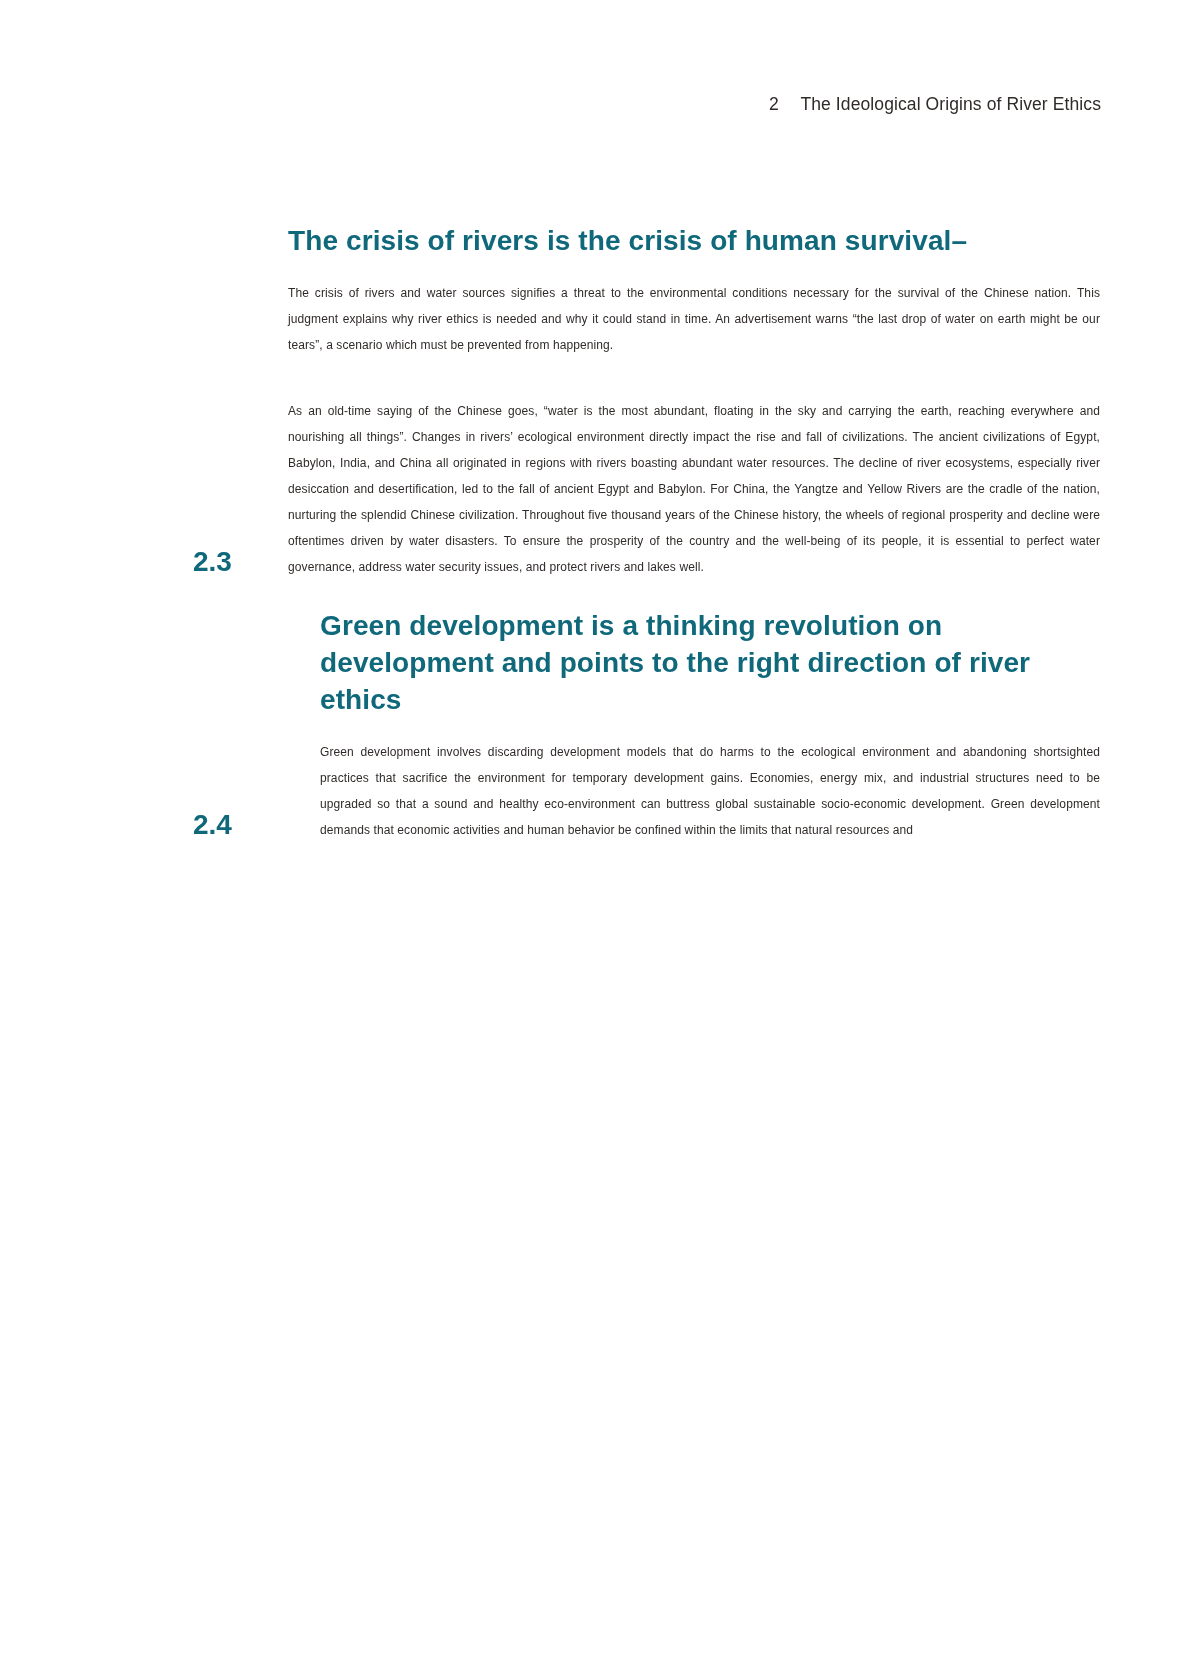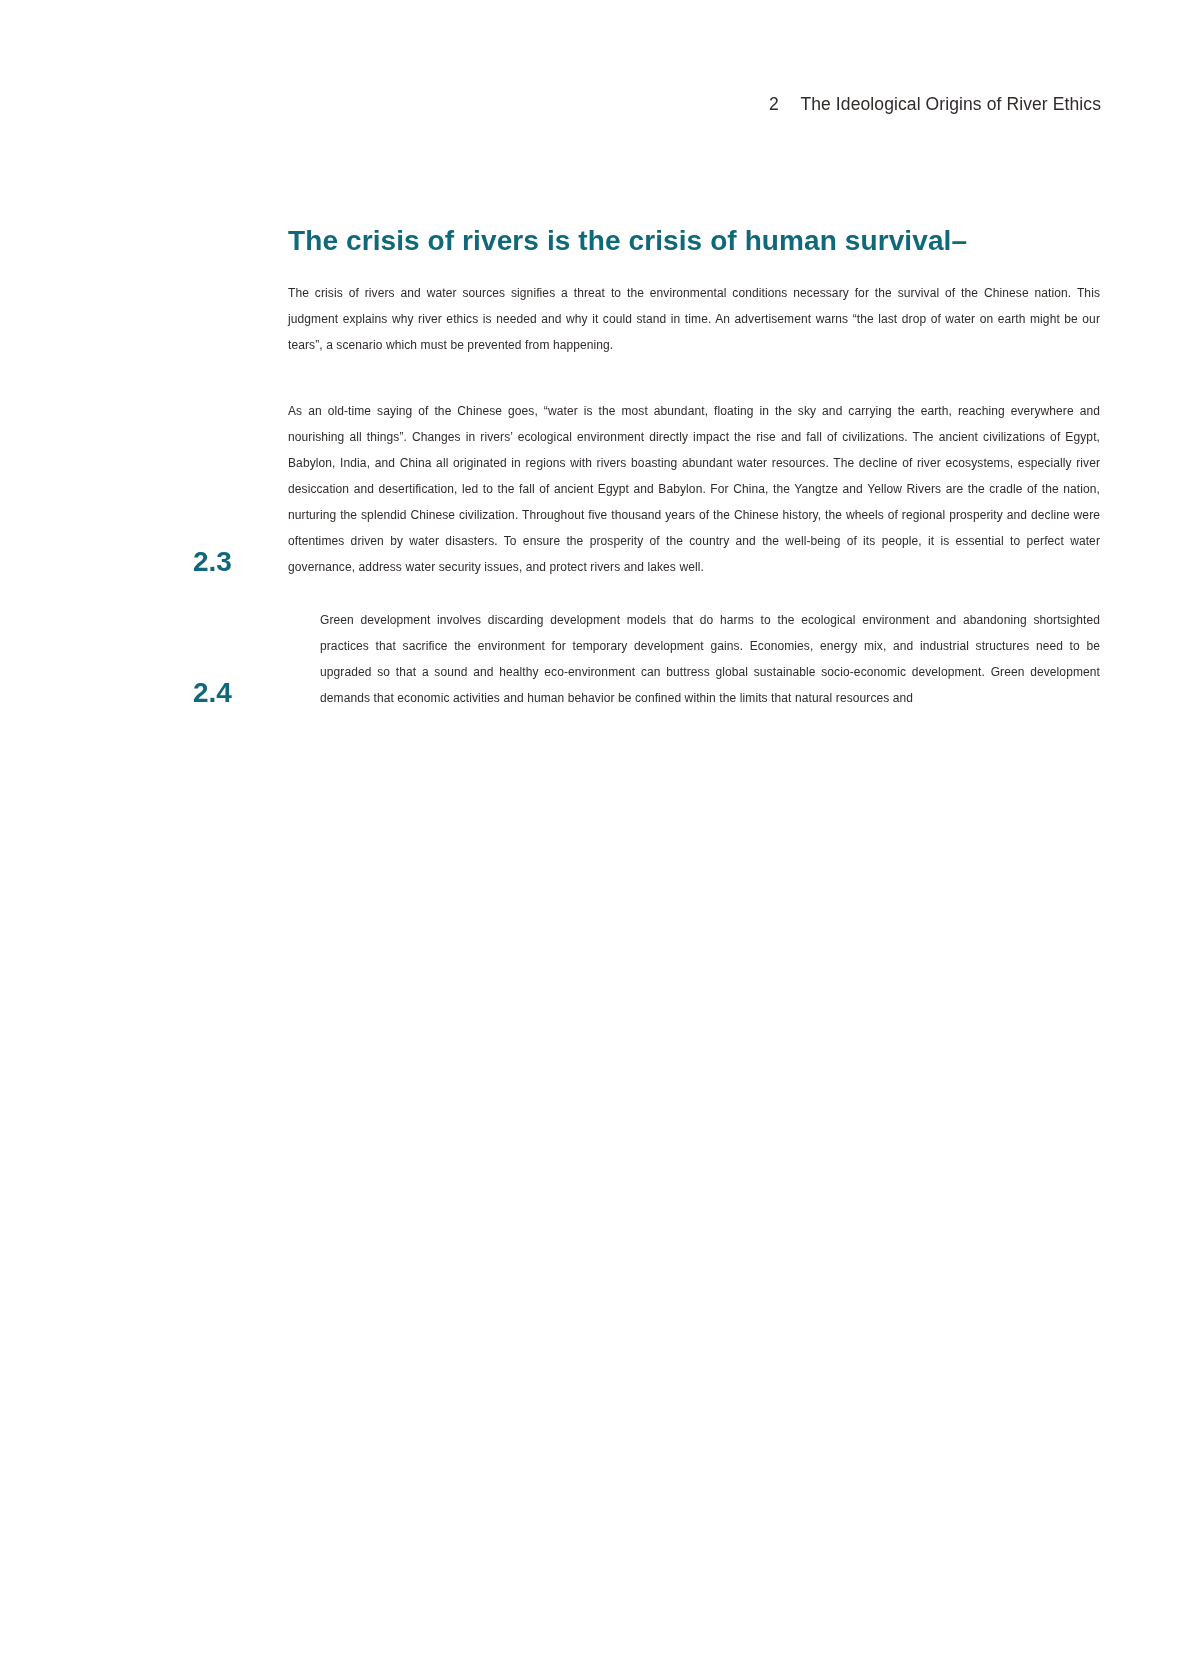--- a/index.html
+++ b/index.html
@@ -104,20 +104,25 @@
           <span class="title-line">The crisis of rivers is the crisis of human survival–</span>
         </h2>
         <p class="body-par">The crisis of rivers and water sources signifies a threat to the environmental conditions necessary for the survival of the Chinese nation. This judgment explains why river ethics is needed and why it could stand in time. An advertisement warns “the last drop of water on earth might be our tears”, a scenario which must be prevented from happening.</p>
         <p class="body-par">As an old-time saying of the Chinese goes, “water is the most abundant, floating in the sky and carrying the earth, reaching everywhere and nourishing all things”. Changes in rivers’ ecological environment directly impact the rise and fall of civilizations. The ancient civilizations of Egypt, Babylon, India, and China all originated in regions with rivers boasting abundant water resources. The decline of river ecosystems, especially river desiccation and desertification, led to the fall of ancient Egypt and Babylon. For China, the Yangtze and Yellow Rivers are the cradle of the nation, nurturing the splendid Chinese civilization. Throughout five thousand years of the Chinese history, the wheels of regional prosperity and decline were oftentimes driven by water disasters. To ensure the prosperity of the country and the well-being of its people, it is essential to perfect water governance, address water security issues, and protect rivers and lakes well.</p>
       </div>
     </section>
 
     <section class="doc-section second">
       <div class="section-number">2.4</div>
       <div class="section-main">
+        <h2 class="section-title">
+          <span class="title-line">Green development is a thinking revolution on</span>
+          <span class="title-line">development and points to the right direction of river</span>
+          <span class="title-line">ethics</span>
+        </h2>
         <p class="body-par">Green development involves discarding development models that do harms to the ecological environment and abandoning shortsighted practices that sacrifice the environment for temporary development gains. Economies, energy mix, and industrial structures need to be upgraded so that a sound and healthy eco-environment can buttress global sustainable socio-economic development. Green development demands that economic activities and human behavior be confined within the limits that natural resources and</p>
       </div>
     </section>
 
   </main>
 
   <footer>
     <div class="page-number">09</div>
   </footer>
 

